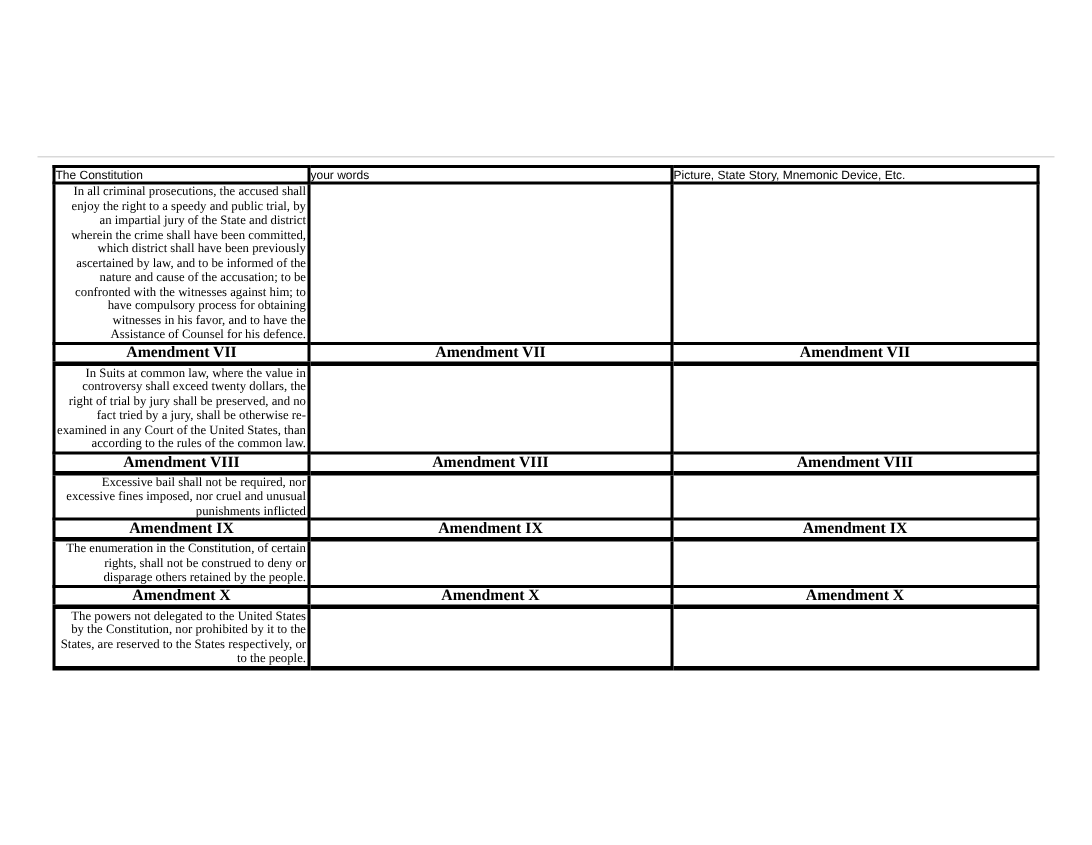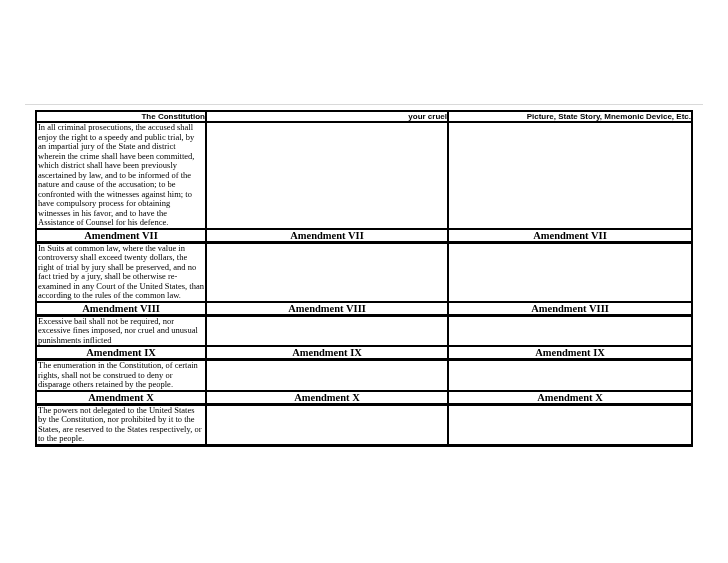--- a/index.html
+++ b/index.html
@@ -35,41 +35,41 @@
   col.c2 { width: 242px; }
   col.c3 { width: 244px; }
   td, th {
     border: 2px solid #000000;
     padding: 0;
     vertical-align: top;
     overflow: hidden;
   }
   tr.header-row th {
     font-family: "Liberation Sans", sans-serif;
-    font-weight: bold;
+    font-weight: normal;
     font-size: 8px;
     line-height: 9px;
     height: 8px;
-    text-align: right;
+    text-align: left;
     vertical-align: middle;
   }
   tr.title-row td {
     font-family: "Liberation Serif", serif;
     font-weight: bold;
     font-size: 10.5px;
     line-height: 11px;
     height: 10px;
     text-align: center;
     vertical-align: middle;
     border-bottom-width: 3px;
   }
   tr.body-row td {
     font-size: 8.5px;
     line-height: 9.5px;
-    text-align: left;
+    text-align: right;
     padding: 0 1px;
   }
   tr.body-vi   td { height: 100px; }
   tr.body-vii  td { height: 55px; }
   tr.body-viii td { height: 27px; }
   tr.body-ix   td { height: 27px; }
   tr.body-x    td { height: 38px; border-bottom-width: 3px; margin-top: 41px; }
 </style>
 </head>
 <body>
@@ -79,21 +79,21 @@
 <table class="worksheet">
   <colgroup>
     <col class="c1">
     <col class="c2">
     <col class="c3">
   </colgroup>
 
   <tbody>
       <tr class="header-row">
     <th>The Constitution</th>
-    <th>your cruel</th>
+    <th>your words</th>
     <th>Picture, State Story, Mnemonic Device, Etc.</th>
   </tr>
 
   <tr class="body-row body-vi">
     <td>In all criminal prosecutions, the accused shall enjoy the right to a speedy and public trial, by an impartial jury of the State and district wherein the crime shall have been committed, which district shall have been previously ascertained by law, and to be informed of the nature and cause of the accusation; to be confronted with the witnesses against him; to have compulsory process for obtaining witnesses in his favor, and to have the Assistance of Counsel for his defence.</td>
     <td></td>
     <td></td>
   </tr>
 
   <tr class="title-row">

